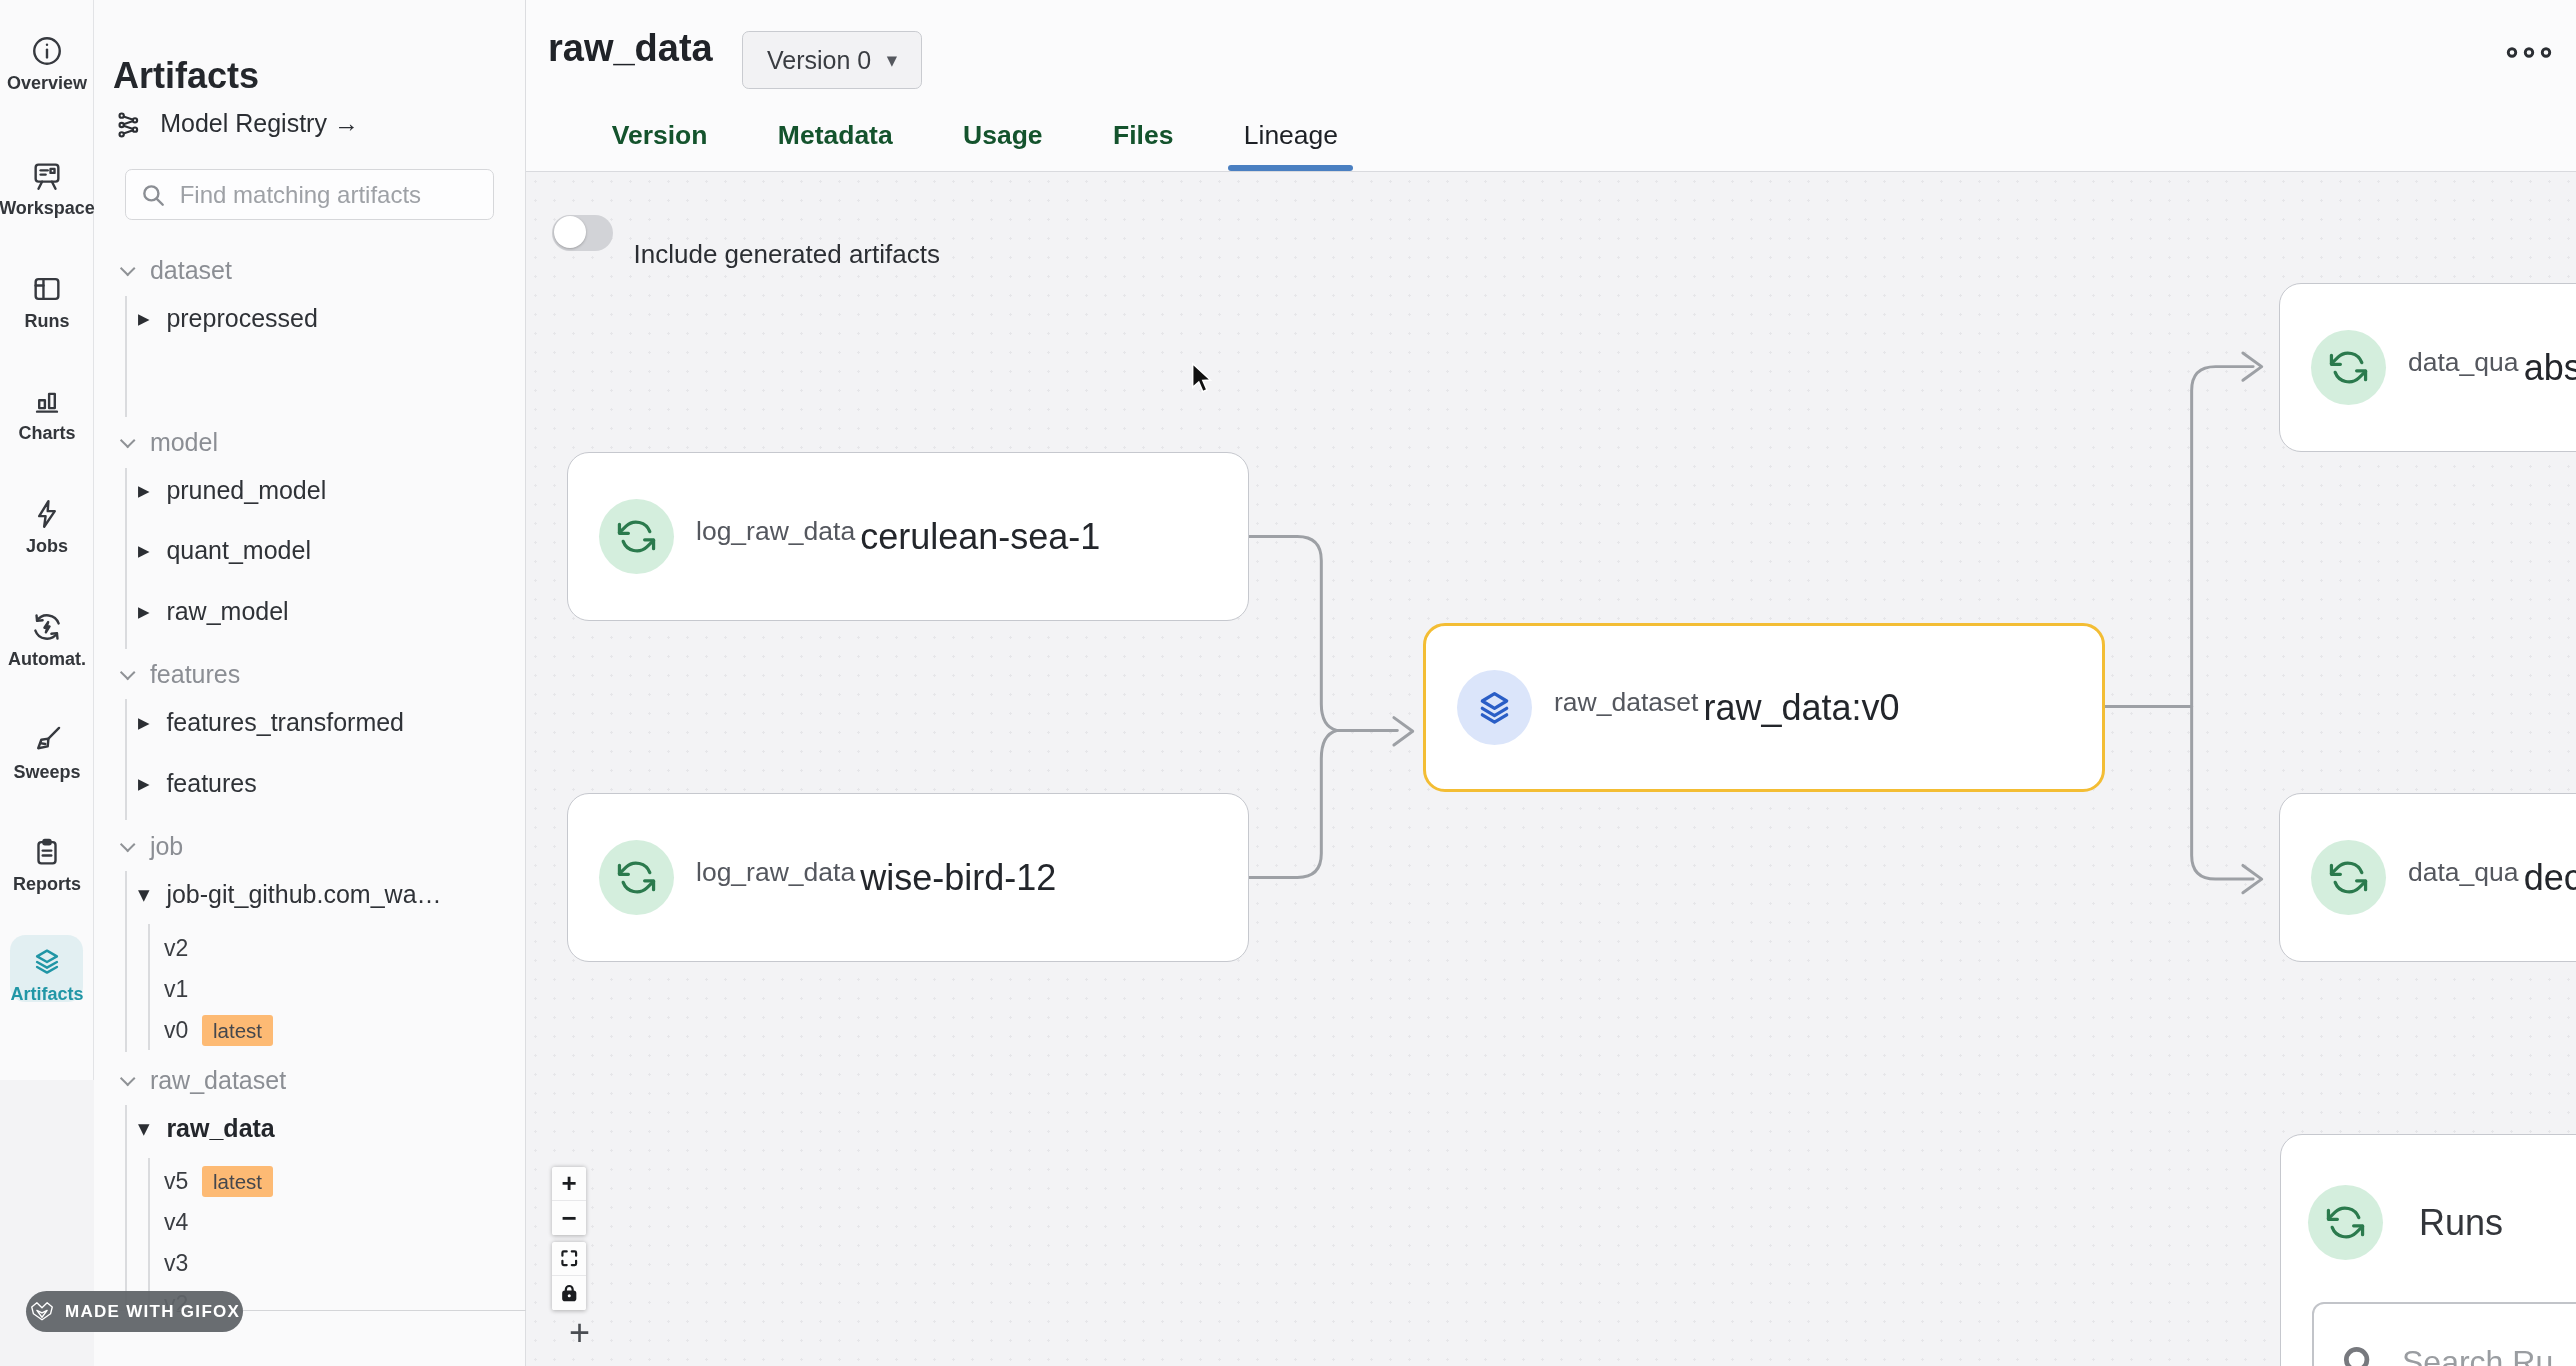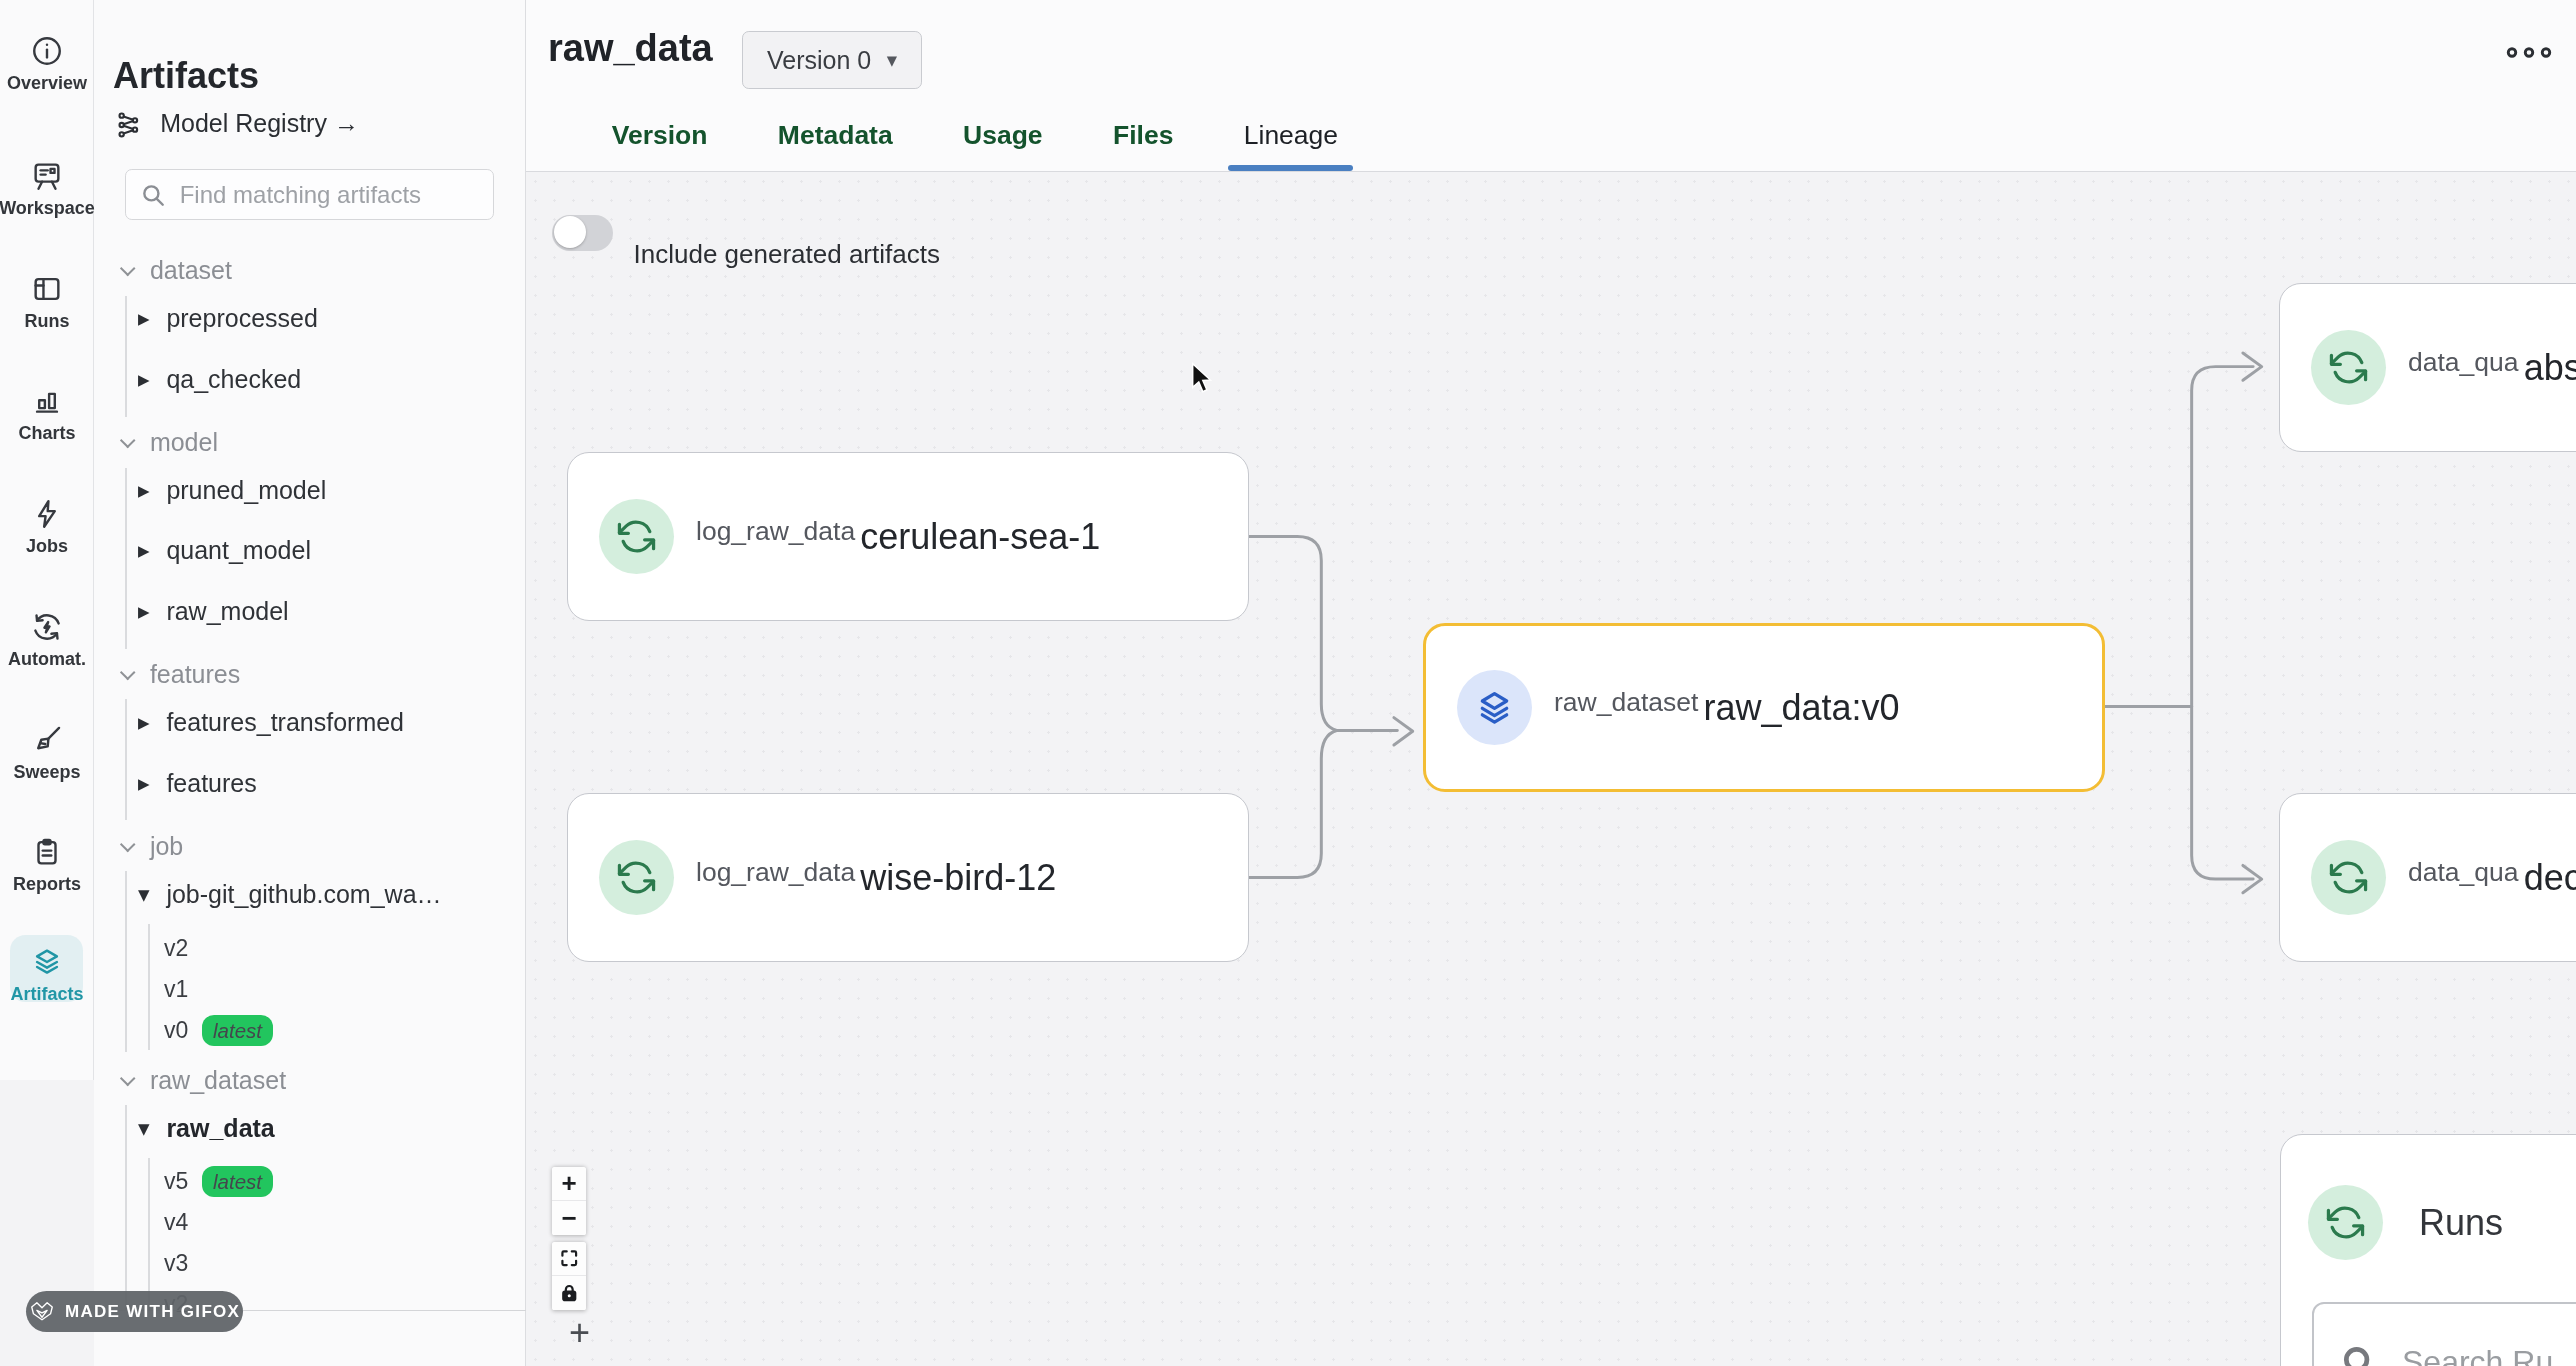--- a/index.html
+++ b/index.html
@@ -32,21 +32,21 @@
   .chev::before{content:"";position:absolute;left:1.7px;top:0px;width:9.4px;height:9.4px;border-right:2.6px solid #8f9296;border-bottom:2.6px solid #8f9296;transform:rotate(45deg);}
   .tg-label{font-size:25px;color:#8b8e94;}
   .t-item{padding-left:44px;gap:9.4px;}
   .car{font-size:23px;color:#2b2e33;width:19px;flex:0 0 auto;line-height:1;}
   .car.right::before{content:"\25B8";}
   .car.down::before{content:"\25BE";}
   .ti-label{font-size:25px;color:#2f3237;}
   .ti-label.bold{font-weight:700;color:#23262b;}
   .t-ver{padding-left:70px;}
   .tv-label{font-size:23px;color:#3a3d42;}
-  .latest-badge{margin-left:13.7px;background:#22c55e;border-radius:12px;padding:3.4px 11px;font-size:20.5px;color:#44474d;font-style:italic;}
+  .latest-badge{margin-left:13.7px;background:#fdba74;border-radius:3px;padding:3.4px 11px;font-size:20.5px;color:#44474d;}
   .guide{position:absolute;width:1.7px;background:#dadbde;}
   .sb-divider{position:absolute;left:17px;top:1310px;width:415px;height:0.9px;background:#d4d5d8;}
   .sb-add{position:absolute;left:475px;top:1315px;font-size:36px;color:#4a4d52;font-weight:400;cursor:pointer;line-height:1;}
 
   
   .main-header{position:absolute;left:526px;top:0;width:2050px;height:172px;background:#fbfbfc;border-bottom:0.9px solid #d9dade;z-index:10;}
   .page-title{position:absolute;left:22px;top:27px;font-size:38px;font-weight:700;color:#202328;}
   .version-btn{position:absolute;left:216px;top:31px;height:58px;padding:0 24px;border:1.7px solid #c9cbd0;border-radius:6.8px;background:#f2f2f4;display:flex;align-items:center;gap:15.4px;cursor:pointer;}
   .version-btn-label{font-size:25px;color:#3a3d42;}
   .version-caret{font-size:20.5px;color:#55585e;}
@@ -216,24 +216,20 @@
     <div class="guide" style="left:31px;top:1105px;height:205px"></div>
     <div class="guide" style="left:54px;top:1158px;height:152px"></div>
 
     <div class="trow t-group" style="top:251px">
       <span class="chev"></span>
       <span class="tg-label">dataset</span>
     </div>
     <div class="trow t-item" style="top:299px">
       <span class="car right"></span>
       <span class="ti-label">preprocessed</span>
-    </div>
-    <div class="trow t-item" style="top:360px">
-      <span class="car right"></span>
-      <span class="ti-label">qa_checked</span>
     </div>
     <div class="trow t-group" style="top:423px">
       <span class="chev"></span>
       <span class="tg-label">model</span>
     </div>
     <div class="trow t-item" style="top:531px">
       <span class="car right"></span>
       <span class="ti-label">quant_model</span>
     </div>
     <div class="trow t-item" style="top:471px">

